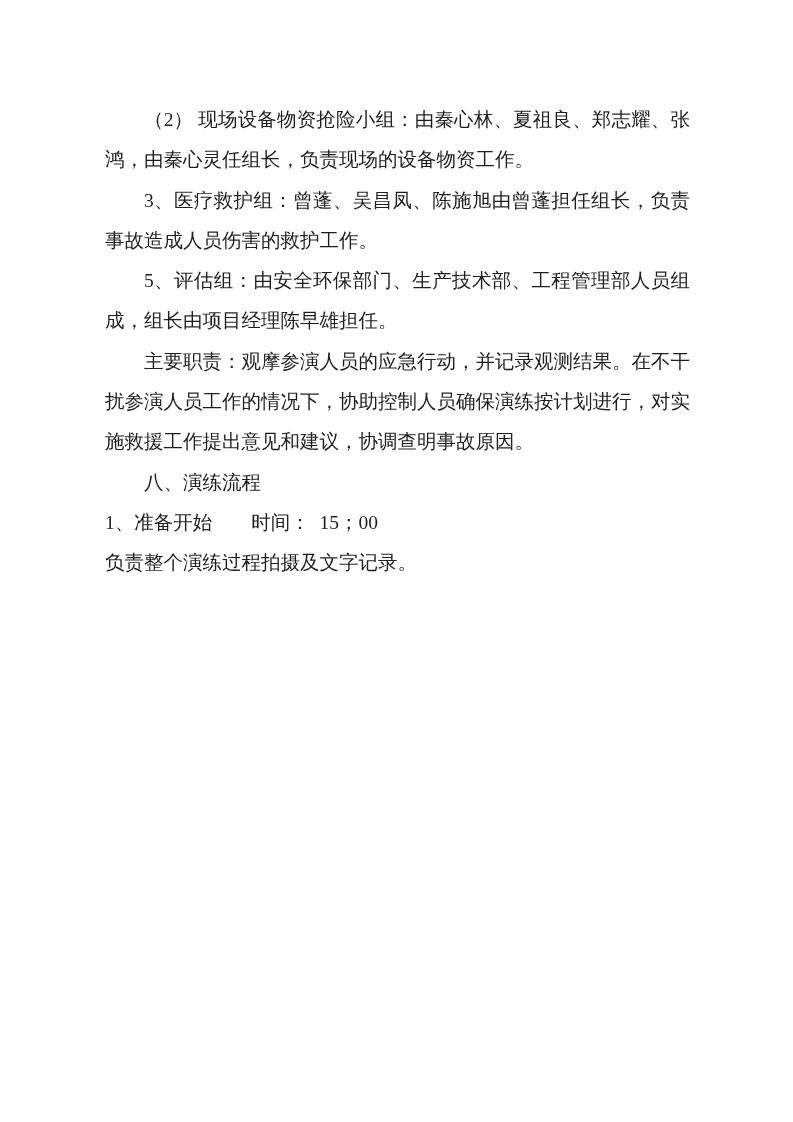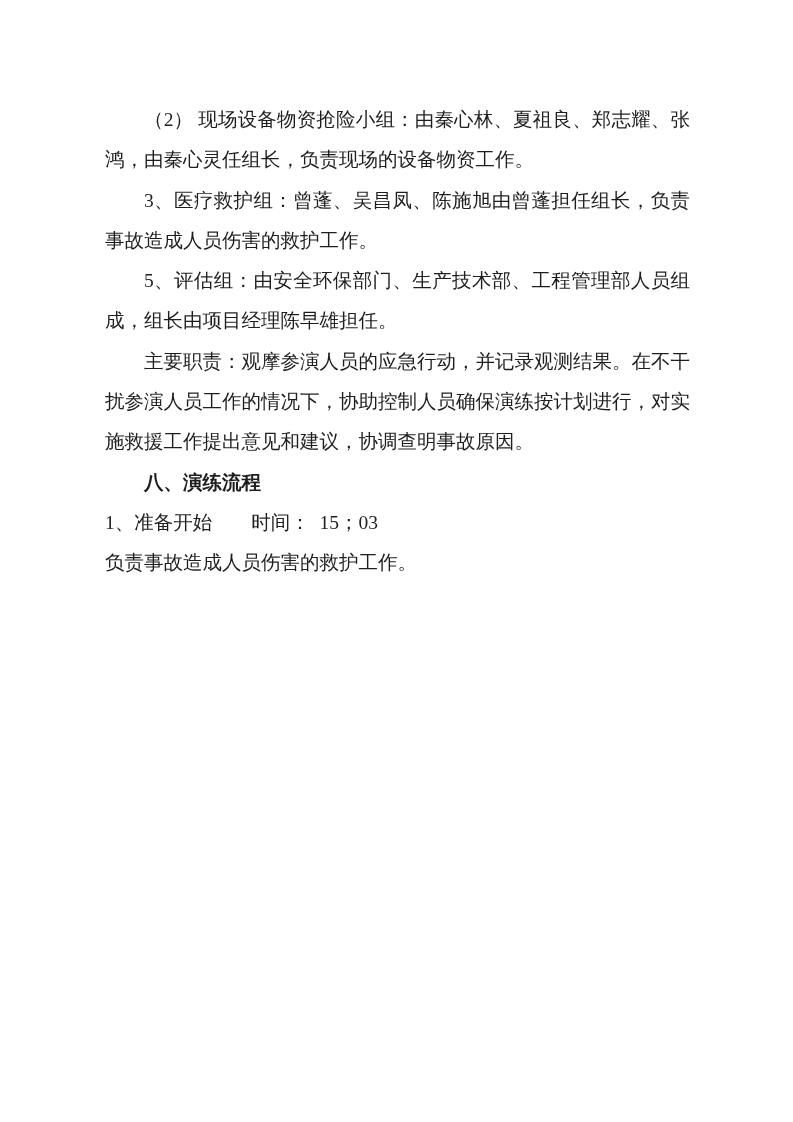--- a/index.html
+++ b/index.html
@@ -29,29 +29,29 @@
     line-height: 40.3px;
     text-align: justify;
     white-space: pre-wrap;
     letter-spacing: 0px;
     font-family: "Liberation Serif", "DejaVu Serif", serif;
   }
   .indent {
     text-indent: 39px;
   }
   .heading {
-    font-weight: bold;
+    font-weight: normal;
   }
 </style>
 </head>
 <body>
 
 <div class="page">
   <div class="content">
     <p class="para indent">（2） 现场设备物资抢险小组：由秦心林、夏祖良、郑志耀、张鸿，由秦心灵任组长，负责现场的设备物资工作。</p>
     <p class="para indent">3、医疗救护组：曾蓬、吴昌凤、陈施旭由曾蓬担任组长，负责事故造成人员伤害的救护工作。</p>
     <p class="para indent">5、评估组：由安全环保部门、生产技术部、工程管理部人员组成，组长由项目经理陈早雄担任。</p>
     <p class="para indent">主要职责：观摩参演人员的应急行动，并记录观测结果。在不干扰参演人员工作的情况下，协助控制人员确保演练按计划进行，对实施救援工作提出意见和建议，协调查明事故原因。</p>
     <p class="para indent heading">八、演练流程</p>
-    <p class="para">1、准备开始　　时间：  15；03</p>
-    <p class="para">负责事故造成人员伤害的救护工作。</p>
+    <p class="para">1、准备开始　　时间：  15；00</p>
+    <p class="para">负责整个演练过程拍摄及文字记录。</p>
   </div>
 </div>
 
 </body></html>

